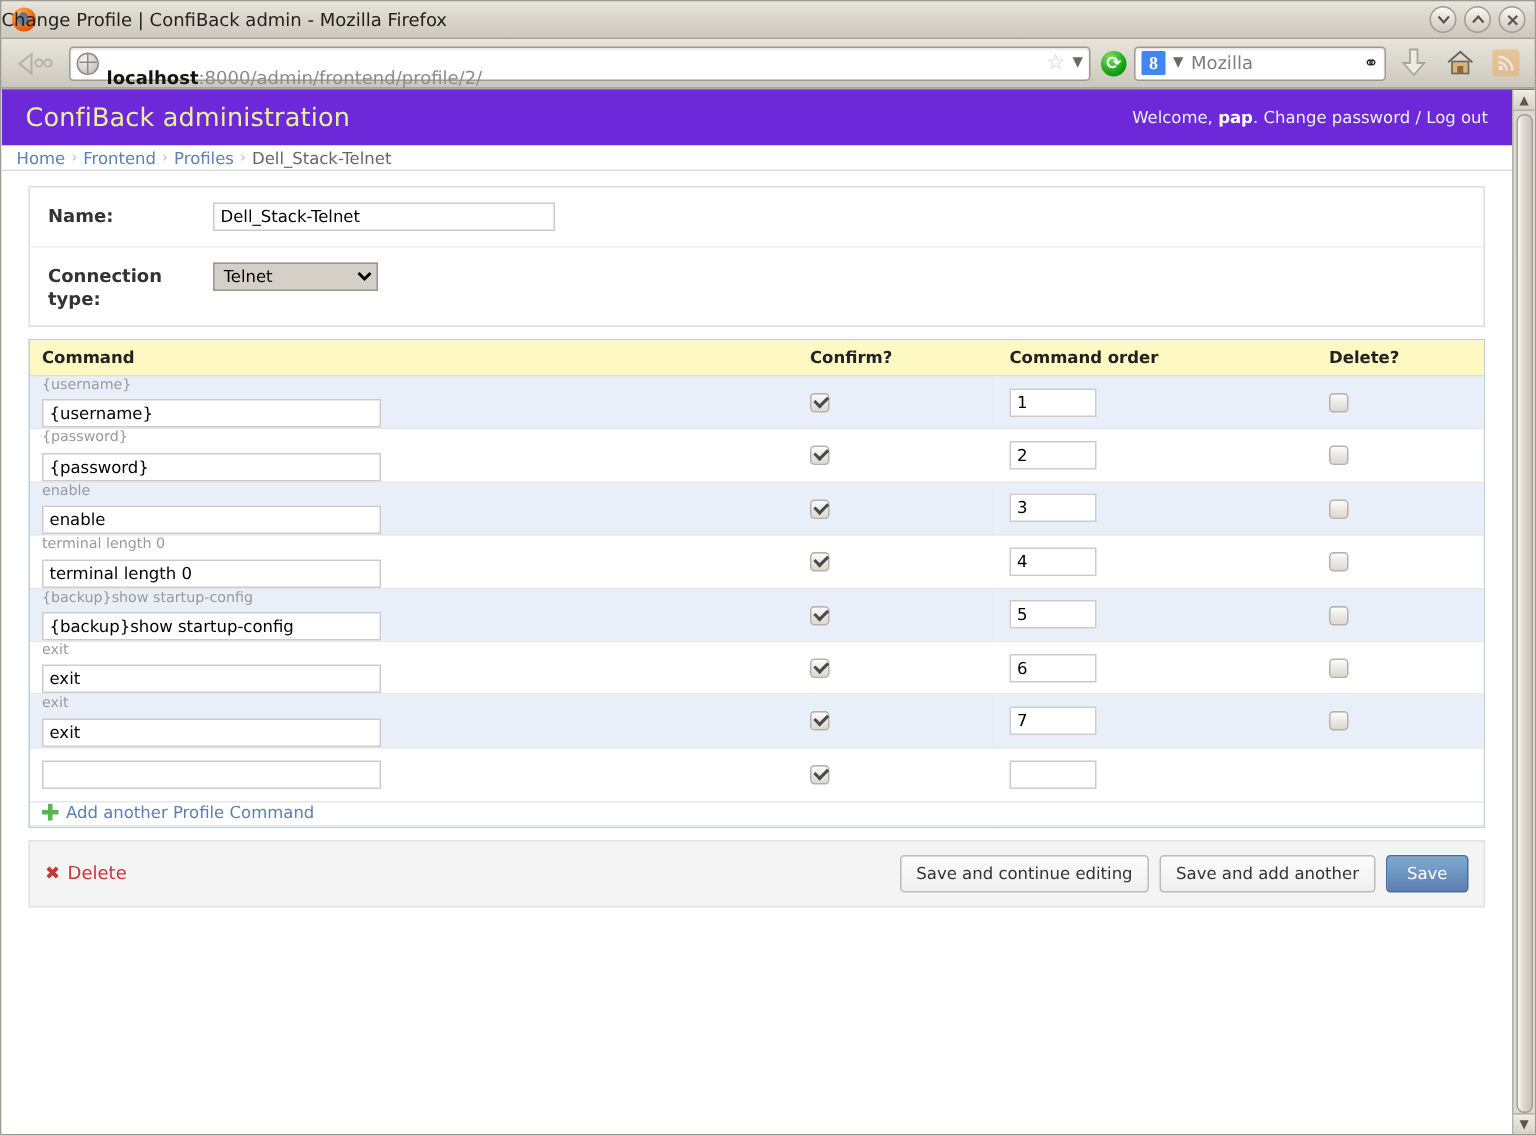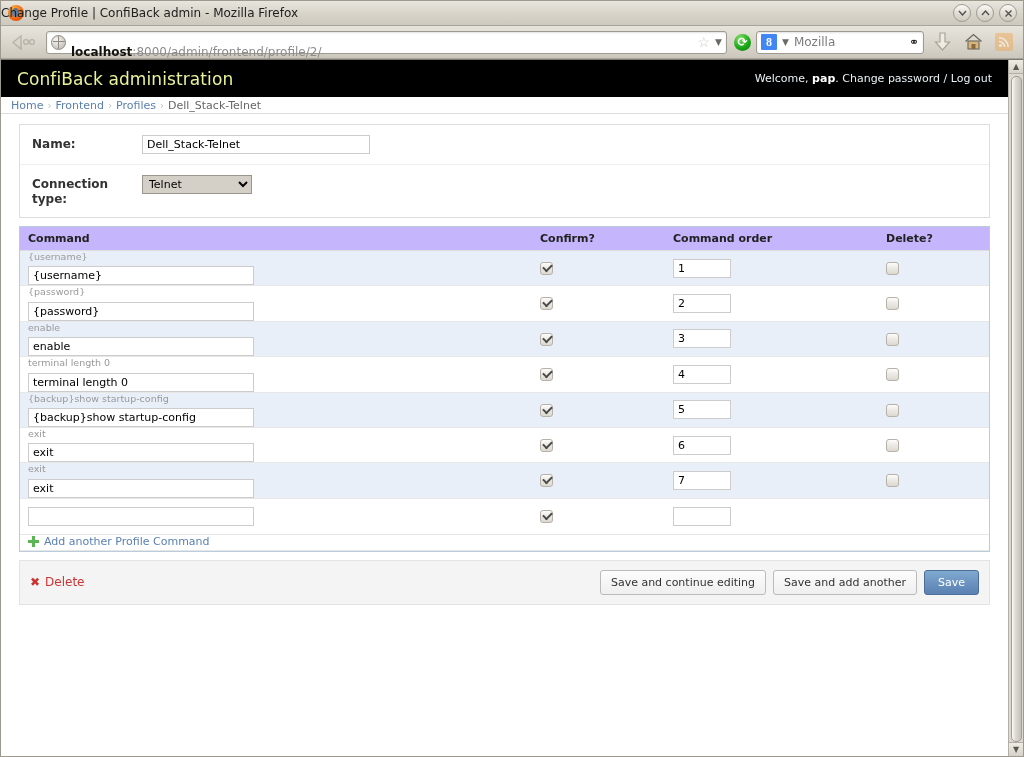--- a/index.html
+++ b/index.html
@@ -148,21 +148,21 @@
   .vs-arrow.bot { border-bottom:none;border-top:1px solid #b3afa6; }
   .vs-thumb {
     width:11px; margin-top:2px; flex: 1 1 auto;
     background: linear-gradient(to right,#fbfaf7,#dedad1 40%,#c5c1b8);
     border:1px solid #a29e95; border-radius:5px;
   }
 
   
   .dj-header {
     height: 37px;
-    background: #000000;
+    background: #6d28d9;
     display: flex; align-items: center;
     padding: 0 16px;
   }
   .dj-brand {
     font-size: 17px; color: #f5dd5d; font-weight: normal;
     letter-spacing: .1px;
   }
   .dj-brand { color: #e9f29a; }
   .dj-usertools {
     margin-left: auto; font-size: 11px; color: #e8f2f5;
@@ -233,21 +233,21 @@
     background: linear-gradient(to bottom, #b7d3ea 0%, #9cc2de 50%, #8cb7d8 100%);
     color: #fff; font-size: 11px; font-weight: bold;
     padding: 4px 8px; letter-spacing: .4px;
     border-bottom: 1px solid #9cc2de;
     text-shadow: 0 1px 0 rgba(0,0,0,.18);
   }
   table.inline-tbl { width: 100%; border-collapse: collapse; background:#fff; }
   table.inline-tbl th {
     text-align: left; font-size: 11px; font-weight: bold; color: #222;
     padding: 5px 8px; border-bottom: 1px solid #ddd;
-    background: #c4b5fd;
+    background: #fef9c3;
   }
   table.inline-tbl td {
     padding: 0 8px; vertical-align: middle; font-size: 11px;
     border-bottom: 1px solid #e7e7e7;
   }
   tr.row1 td { background: #fff; }
   tr.row2 td { background: #e9eff9; }
   td.cmd-cell { padding: 6px 8px 8px 8px; }
   .orig-label {
     font-size: 9.5px; color: #999; padding-bottom: 4px;

